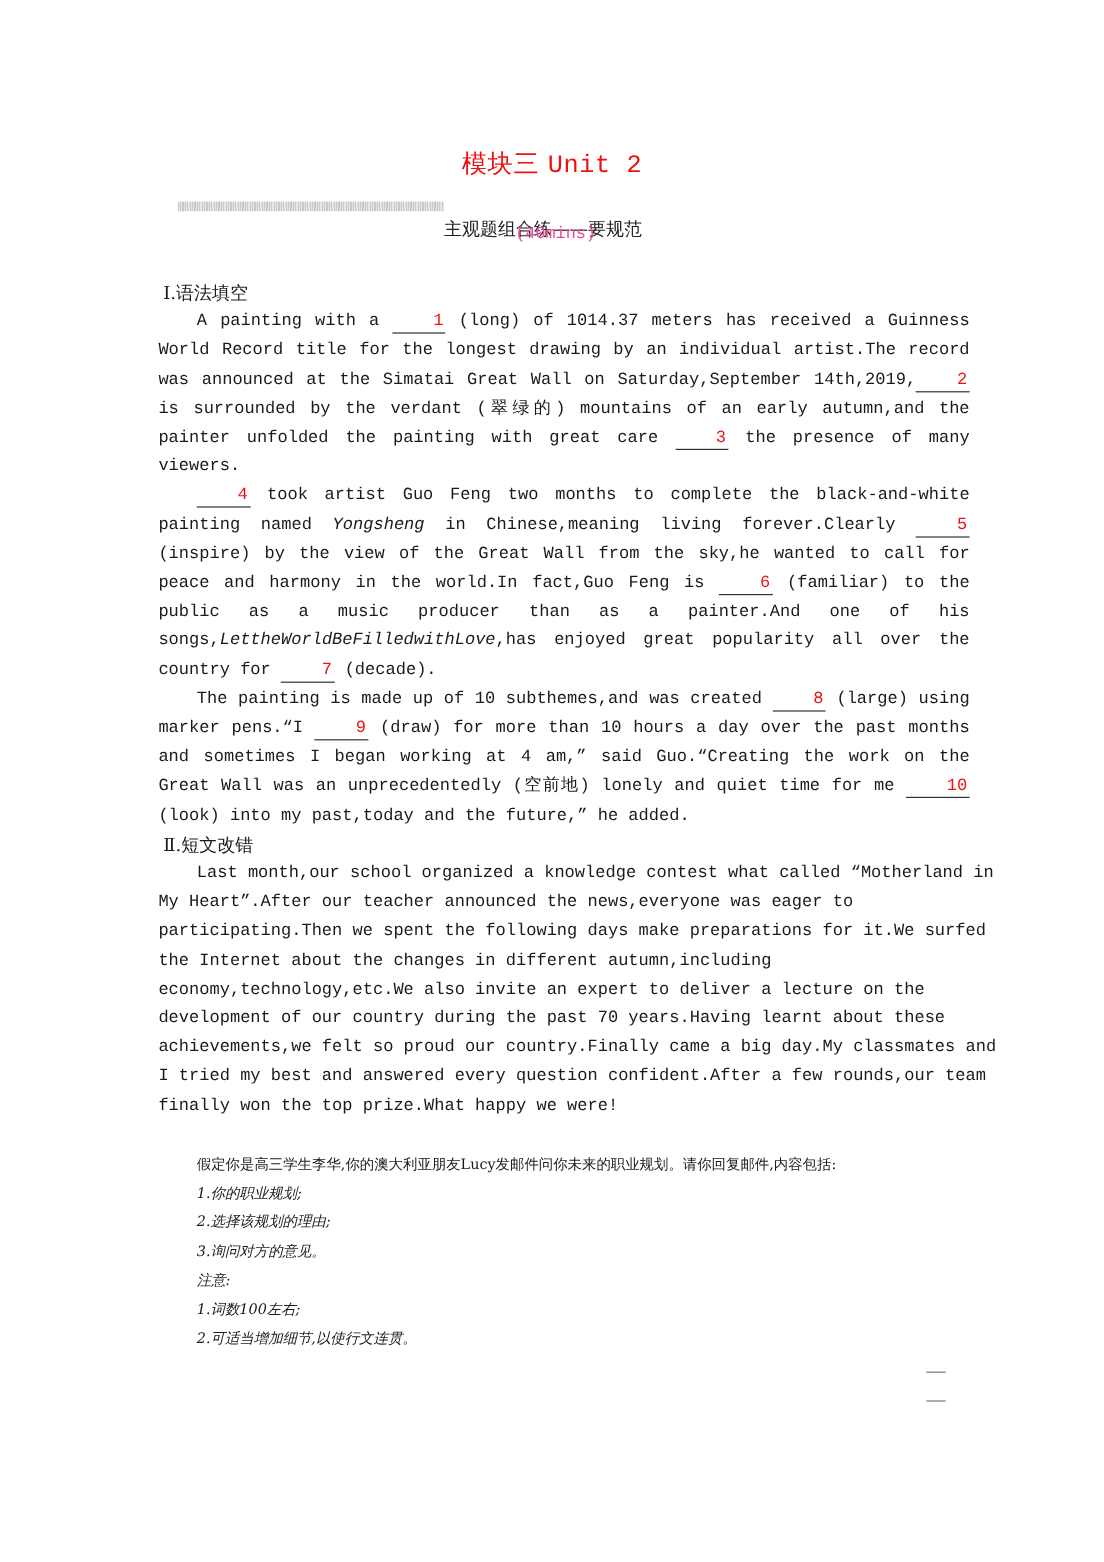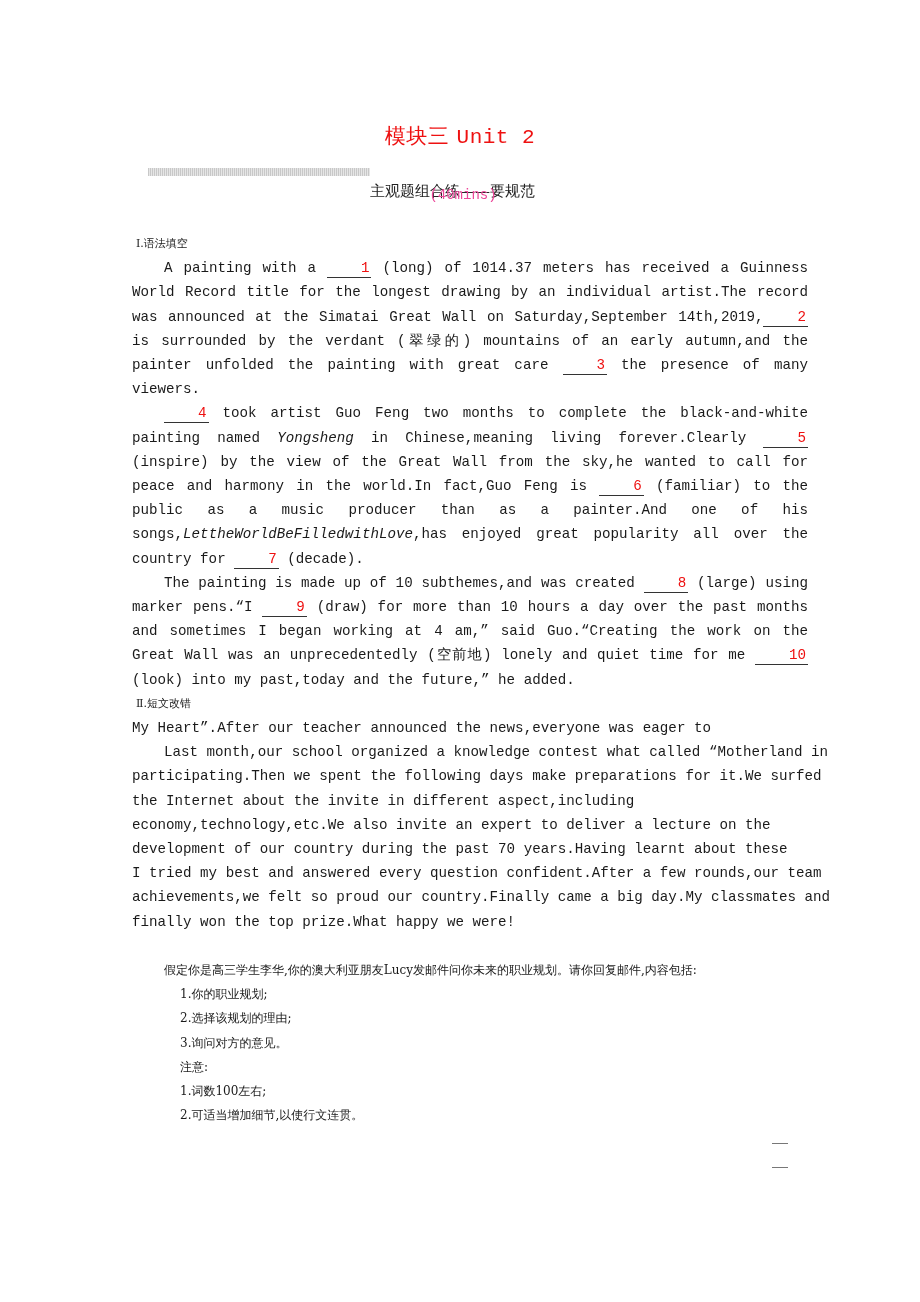--- a/index.html
+++ b/index.html
@@ -26,31 +26,31 @@
     .duration {
       position: absolute; top: 187px; left: 0; width: 920px; text-align: center;
       font-family: "Liberation Mono", "DejaVu Sans Mono", monospace; font-size: 14px; color: #ec4899;
       padding-left: 6px; box-sizing: border-box;
     }
     .content {
       position: absolute; top: 232px; left: 132px; width: 676px;
       font-family: "Liberation Mono", "DejaVu Sans Mono", monospace;
       font-size: 14.2px; line-height: 24.2px; color: #1a1a1a;
     }
-    .section-head { font-family: "DejaVu Serif", serif; font-size: 11px; margin-left: 4px; }
+    .section-head { font-family: "DejaVu Serif", serif; font-size: 15px; margin-left: 4px; }
     .para { text-align: justify; text-indent: 32px; margin: 0; }
     .line { white-space: nowrap; }
     .blank {
       display: inline-block; min-width: 38px; text-align: center; color: #ee1111;
       border-bottom: 1px solid #333; line-height: 17px; padding: 0 2px;
     }
     .blank.wide { min-width: 44px; }
     .it { font-style: italic; }
     .cn { font-family: "DejaVu Serif", serif; font-size: 12px; }
-    .list { margin-left: 48px; }
+    .list { margin-left: 32px; font-style: italic; }
     .gap { height: 24px; }
     .dash {
       position: absolute; left: 772px; width: 16px; height: 1px; background: #777;
     }
   </style>
 </head>
 <body>
 
 <div class="page">
 
@@ -71,28 +71,28 @@
     <div class="section-head">Ⅰ.语法填空</div>
 
     <p class="para"><span>A painting with a </span><span class="blank">1</span><span> (long) of 1014.37 meters has received a Guinness World Record title for the longest drawing by an individual artist.The record was announced at the Simatai Great Wall on Saturday,September 14th,2019,</span><span class="blank">2</span><span> is surrounded by the verdant (翠绿的) mountains of an early autumn,and the painter unfolded the painting with great care </span><span class="blank">3</span><span> the presence of many viewers.</span></p>
 
     <p class="para"><span class="blank">4</span><span> took artist Guo Feng two months to complete the black-and-white painting named </span><span class="it">Yongsheng</span><span> in Chinese,meaning living forever.Clearly </span><span class="blank">5</span><span> (inspire) by the view of the Great Wall from the sky,he wanted to call for peace and harmony in the world.In fact,Guo Feng is </span><span class="blank">6</span><span> (familiar) to the public as a music producer than as a painter.And one of his songs,</span><span class="it">LettheWorldBeFilledwithLove</span><span>,has enjoyed great popularity all over the country for </span><span class="blank">7</span><span> (decade).</span></p>
 
     <p class="para"><span>The painting is made up of 10 subthemes,and was created </span><span class="blank">8</span><span> (large) using marker pens.“I </span><span class="blank">9</span><span> (draw) for more than 10 hours a day over the past months and sometimes I began working at 4 am,” said Guo.“Creating the work on the Great Wall was an unprecedentedly (空前地) lonely and quiet time for me </span><span class="blank wide">10</span><span> (look) into my past,today and the future,” he added.</span></p>
 
     <div class="section-head">Ⅱ.短文改错</div>
     <div>
+      <div class="line" style="padding-left:32px">Last month,our school organized a knowledge contest what called “Motherland in</div>
       <div class="line">My Heart”.After our teacher announced the news,everyone was eager to</div>
-      <div class="line" style="padding-left:32px">Last month,our school organized a knowledge contest what called “Motherland in</div>
       <div class="line">participating.Then we spent the following days make preparations for it.We surfed</div>
-      <div class="line">the Internet about the invite in different aspect,including</div>
+      <div class="line">the Internet about the changes in different autumn,including</div>
       <div class="line">economy,technology,etc.We also invite an expert to deliver a lecture on the</div>
       <div class="line">development of our country during the past 70 years.Having learnt about these</div>
+      <div class="line">achievements,we felt so proud our country.Finally came a big day.My classmates and</div>
       <div class="line">I tried my best and answered every question confident.After a few rounds,our team</div>
-      <div class="line">achievements,we felt so proud our country.Finally came a big day.My classmates and</div>
       <div class="line">finally won the top prize.What happy we were!</div>
     </div>
 
     <div class="gap"></div>
 
     <p class="para cn">假定你是高三学生李华,你的澳大利亚朋友Lucy发邮件问你未来的职业规划。请你回复邮件,内容包括:</p>
     <div class="list cn">
       <div>1.你的职业规划;</div>
       <div>2.选择该规划的理由;</div>
       <div>3.询问对方的意见。</div>

